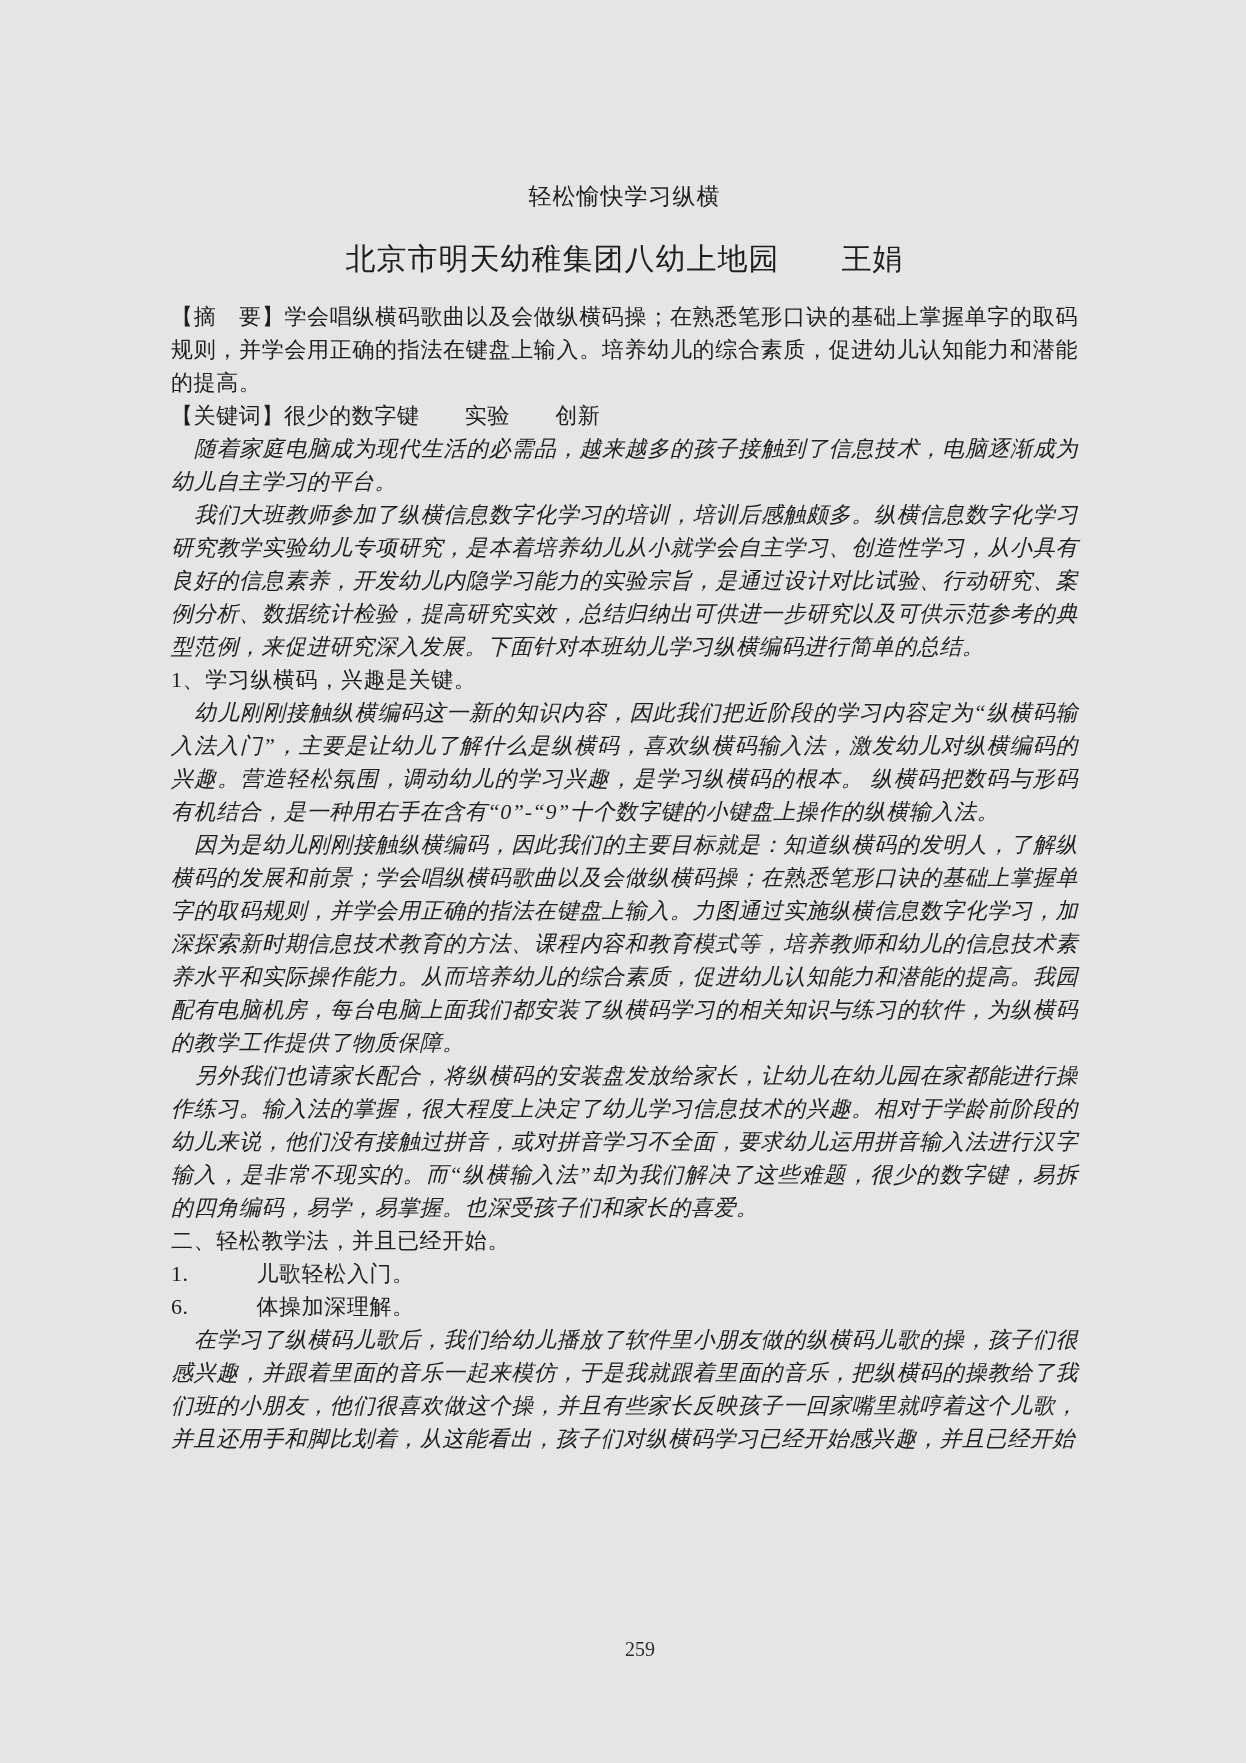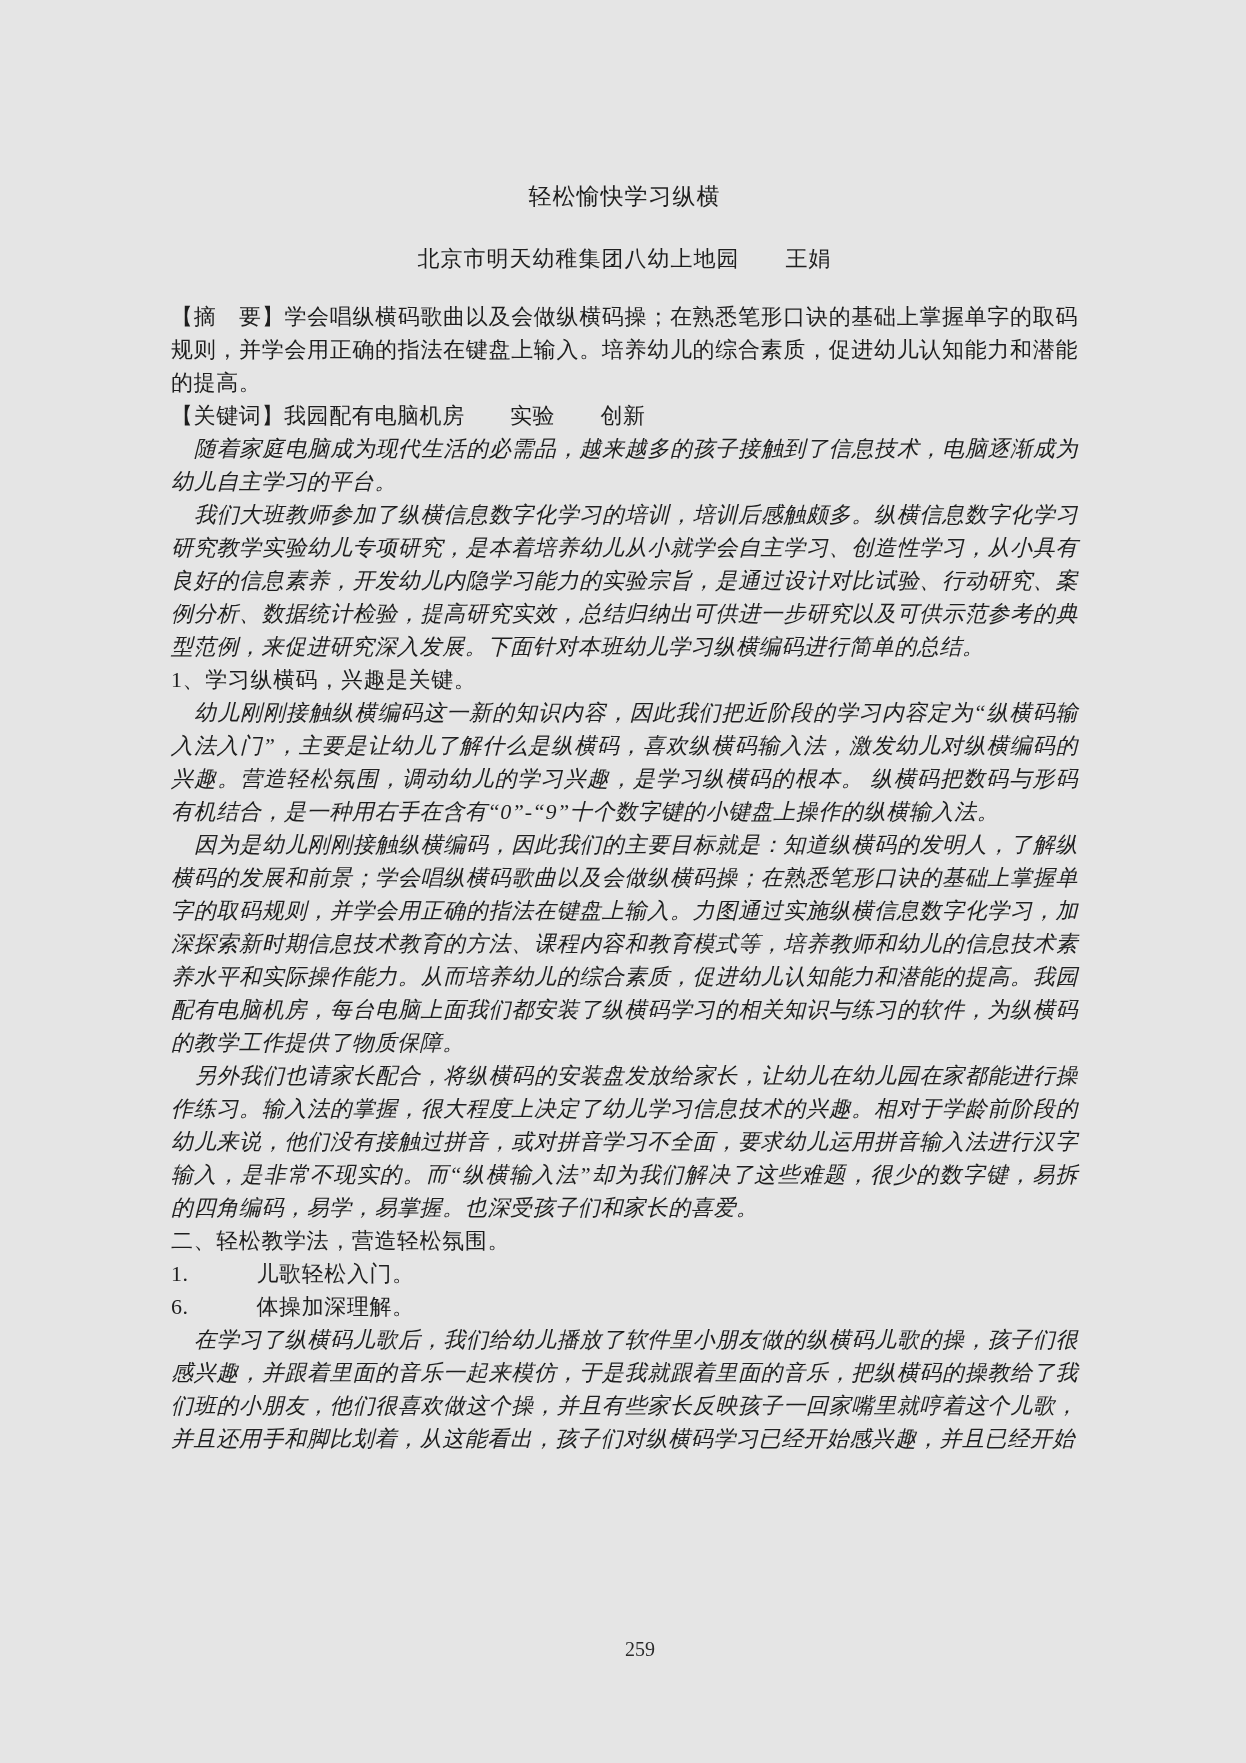--- a/index.html
+++ b/index.html
@@ -25,21 +25,21 @@
   .doc-title {
     margin: 0;
     font-size: 23px;
     font-weight: normal;
     line-height: 30px;
     text-align: center;
     letter-spacing: 1px;
   }
   .doc-author {
     margin: 32px 0 0 0;
-    font-size: 22px;
+    font-size: 30px;
     line-height: 30px;
     text-align: center;
     letter-spacing: 1px;
   }
   .doc-body {
     margin-top: 26px;
   }
   .doc-body p {
     margin: 0;
     font-size: 22px;
@@ -65,27 +65,27 @@
 </style>
 </head>
 <body>
 
 <div class="page">
   <div class="content">
     <h1 class="doc-title">轻松愉快学习纵横</h1>
     <div class="doc-author">北京市明天幼稚集团八幼上地园　　王娟</div>
     <div class="doc-body">
         <p class="abstract">【摘　要】学会唱纵横码歌曲以及会做纵横码操；在熟悉笔形口诀的基础上掌握单字的取码规则，并学会用正确的指法在键盘上输入。培养幼儿的综合素质，促进幼儿认知能力和潜能的提高。</p>
-        <p class="keywords">【关键词】我园配有电脑机房　　实验　　创新</p>
+        <p class="keywords">【关键词】很少的数字键　　实验　　创新</p>
         <p class="body indent">随着家庭电脑成为现代生活的必需品，越来越多的孩子接触到了信息技术，电脑逐渐成为幼儿自主学习的平台。</p>
         <p class="body indent">我们大班教师参加了纵横信息数字化学习的培训，培训后感触颇多。纵横信息数字化学习研究教学实验幼儿专项研究，是本着培养幼儿从小就学会自主学习、创造性学习，从小具有良好的信息素养，开发幼儿内隐学习能力的实验宗旨，是通过设计对比试验、行动研究、案例分析、数据统计检验，提高研究实效，总结归纳出可供进一步研究以及可供示范参考的典型范例，来促进研究深入发展。下面针对本班幼儿学习纵横编码进行简单的总结。</p>
         <p class="heading">1、学习纵横码，兴趣是关键。</p>
         <p class="body indent">幼儿刚刚接触纵横编码这一新的知识内容，因此我们把近阶段的学习内容定为“纵横码输入法入门”，主要是让幼儿了解什么是纵横码，喜欢纵横码输入法，激发幼儿对纵横编码的兴趣。营造轻松氛围，调动幼儿的学习兴趣，是学习纵横码的根本。 纵横码把数码与形码有机结合，是一种用右手在含有“0”-“9”十个数字键的小键盘上操作的纵横输入法。</p>
         <p class="body indent">因为是幼儿刚刚接触纵横编码，因此我们的主要目标就是：知道纵横码的发明人，了解纵横码的发展和前景；学会唱纵横码歌曲以及会做纵横码操；在熟悉笔形口诀的基础上掌握单字的取码规则，并学会用正确的指法在键盘上输入。力图通过实施纵横信息数字化学习，加深探索新时期信息技术教育的方法、课程内容和教育模式等，培养教师和幼儿的信息技术素养水平和实际操作能力。从而培养幼儿的综合素质，促进幼儿认知能力和潜能的提高。我园配有电脑机房，每台电脑上面我们都安装了纵横码学习的相关知识与练习的软件，为纵横码的教学工作提供了物质保障。</p>
         <p class="body indent">另外我们也请家长配合，将纵横码的安装盘发放给家长，让幼儿在幼儿园在家都能进行操作练习。输入法的掌握，很大程度上决定了幼儿学习信息技术的兴趣。相对于学龄前阶段的幼儿来说，他们没有接触过拼音，或对拼音学习不全面，要求幼儿运用拼音输入法进行汉字输入，是非常不现实的。而“纵横输入法”却为我们解决了这些难题，很少的数字键，易拆的四角编码，易学，易掌握。也深受孩子们和家长的喜爱。</p>
-        <p class="heading">二、轻松教学法，营造轻松氛围。</p>
+        <p class="heading">二、轻松教学法，并且已经开始。</p>
         <p class="heading">1.　　　儿歌轻松入门。</p>
         <p class="heading">6.　　　体操加深理解。</p>
         <p class="body indent">在学习了纵横码儿歌后，我们给幼儿播放了软件里小朋友做的纵横码儿歌的操，孩子们很感兴趣，并跟着里面的音乐一起来模仿，于是我就跟着里面的音乐，把纵横码的操教给了我们班的小朋友，他们很喜欢做这个操，并且有些家长反映孩子一回家嘴里就哼着这个儿歌，并且还用手和脚比划着，从这能看出，孩子们对纵横码学习已经开始感兴趣，并且已经开始</p>
       </div>
   </div>
   <div class="page-number">259</div>
 </div>
 
 </body></html>

